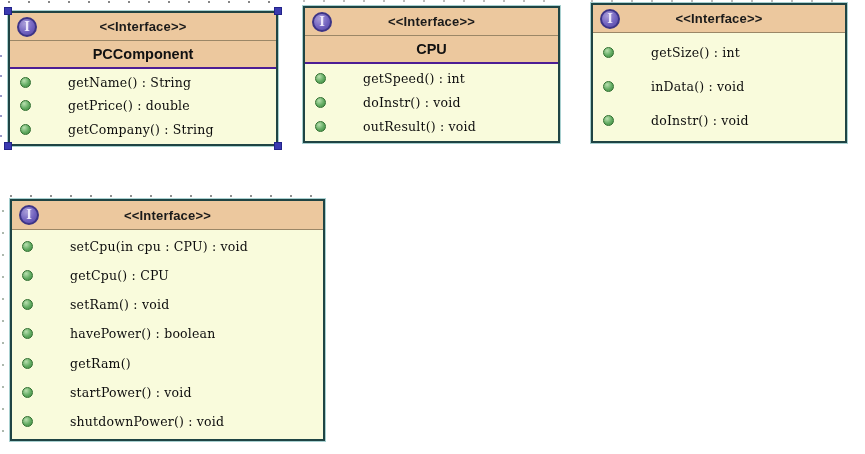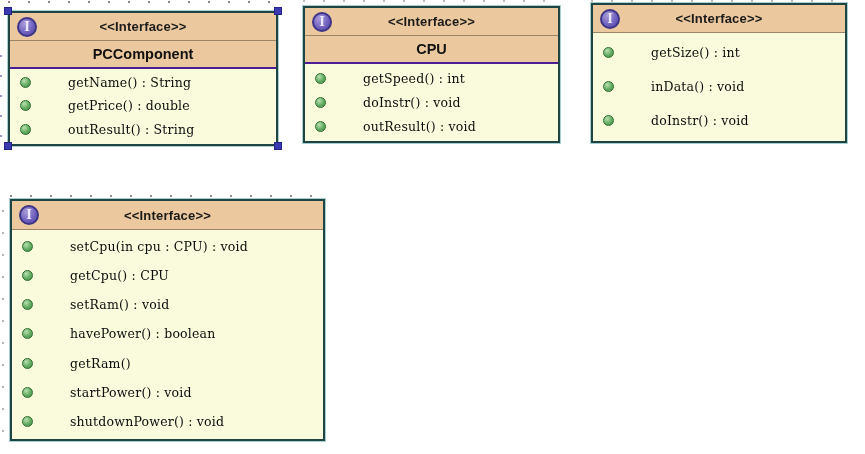--- a/index.html
+++ b/index.html
@@ -83,21 +83,21 @@
       <div class="method">
           <span class="m-icon"></span>
           <span class="m-label">getName() : String</span>
         </div>
       <div class="method">
           <span class="m-icon"></span>
           <span class="m-label">getPrice() : double</span>
         </div>
       <div class="method">
           <span class="m-icon"></span>
-          <span class="m-label">outResult() : String</span>
+          <span class="m-label">getCompany() : String</span>
         </div>
     </div>
     <div class="handle h-nw"></div>
     <div class="handle h-ne"></div>
     <div class="handle h-sw"></div>
     <div class="handle h-se"></div>
   </div>
 
   <div class="uml-class" style="left:303px;top:6px;width:257px;height:137px">
     <div class="row-stereo">

